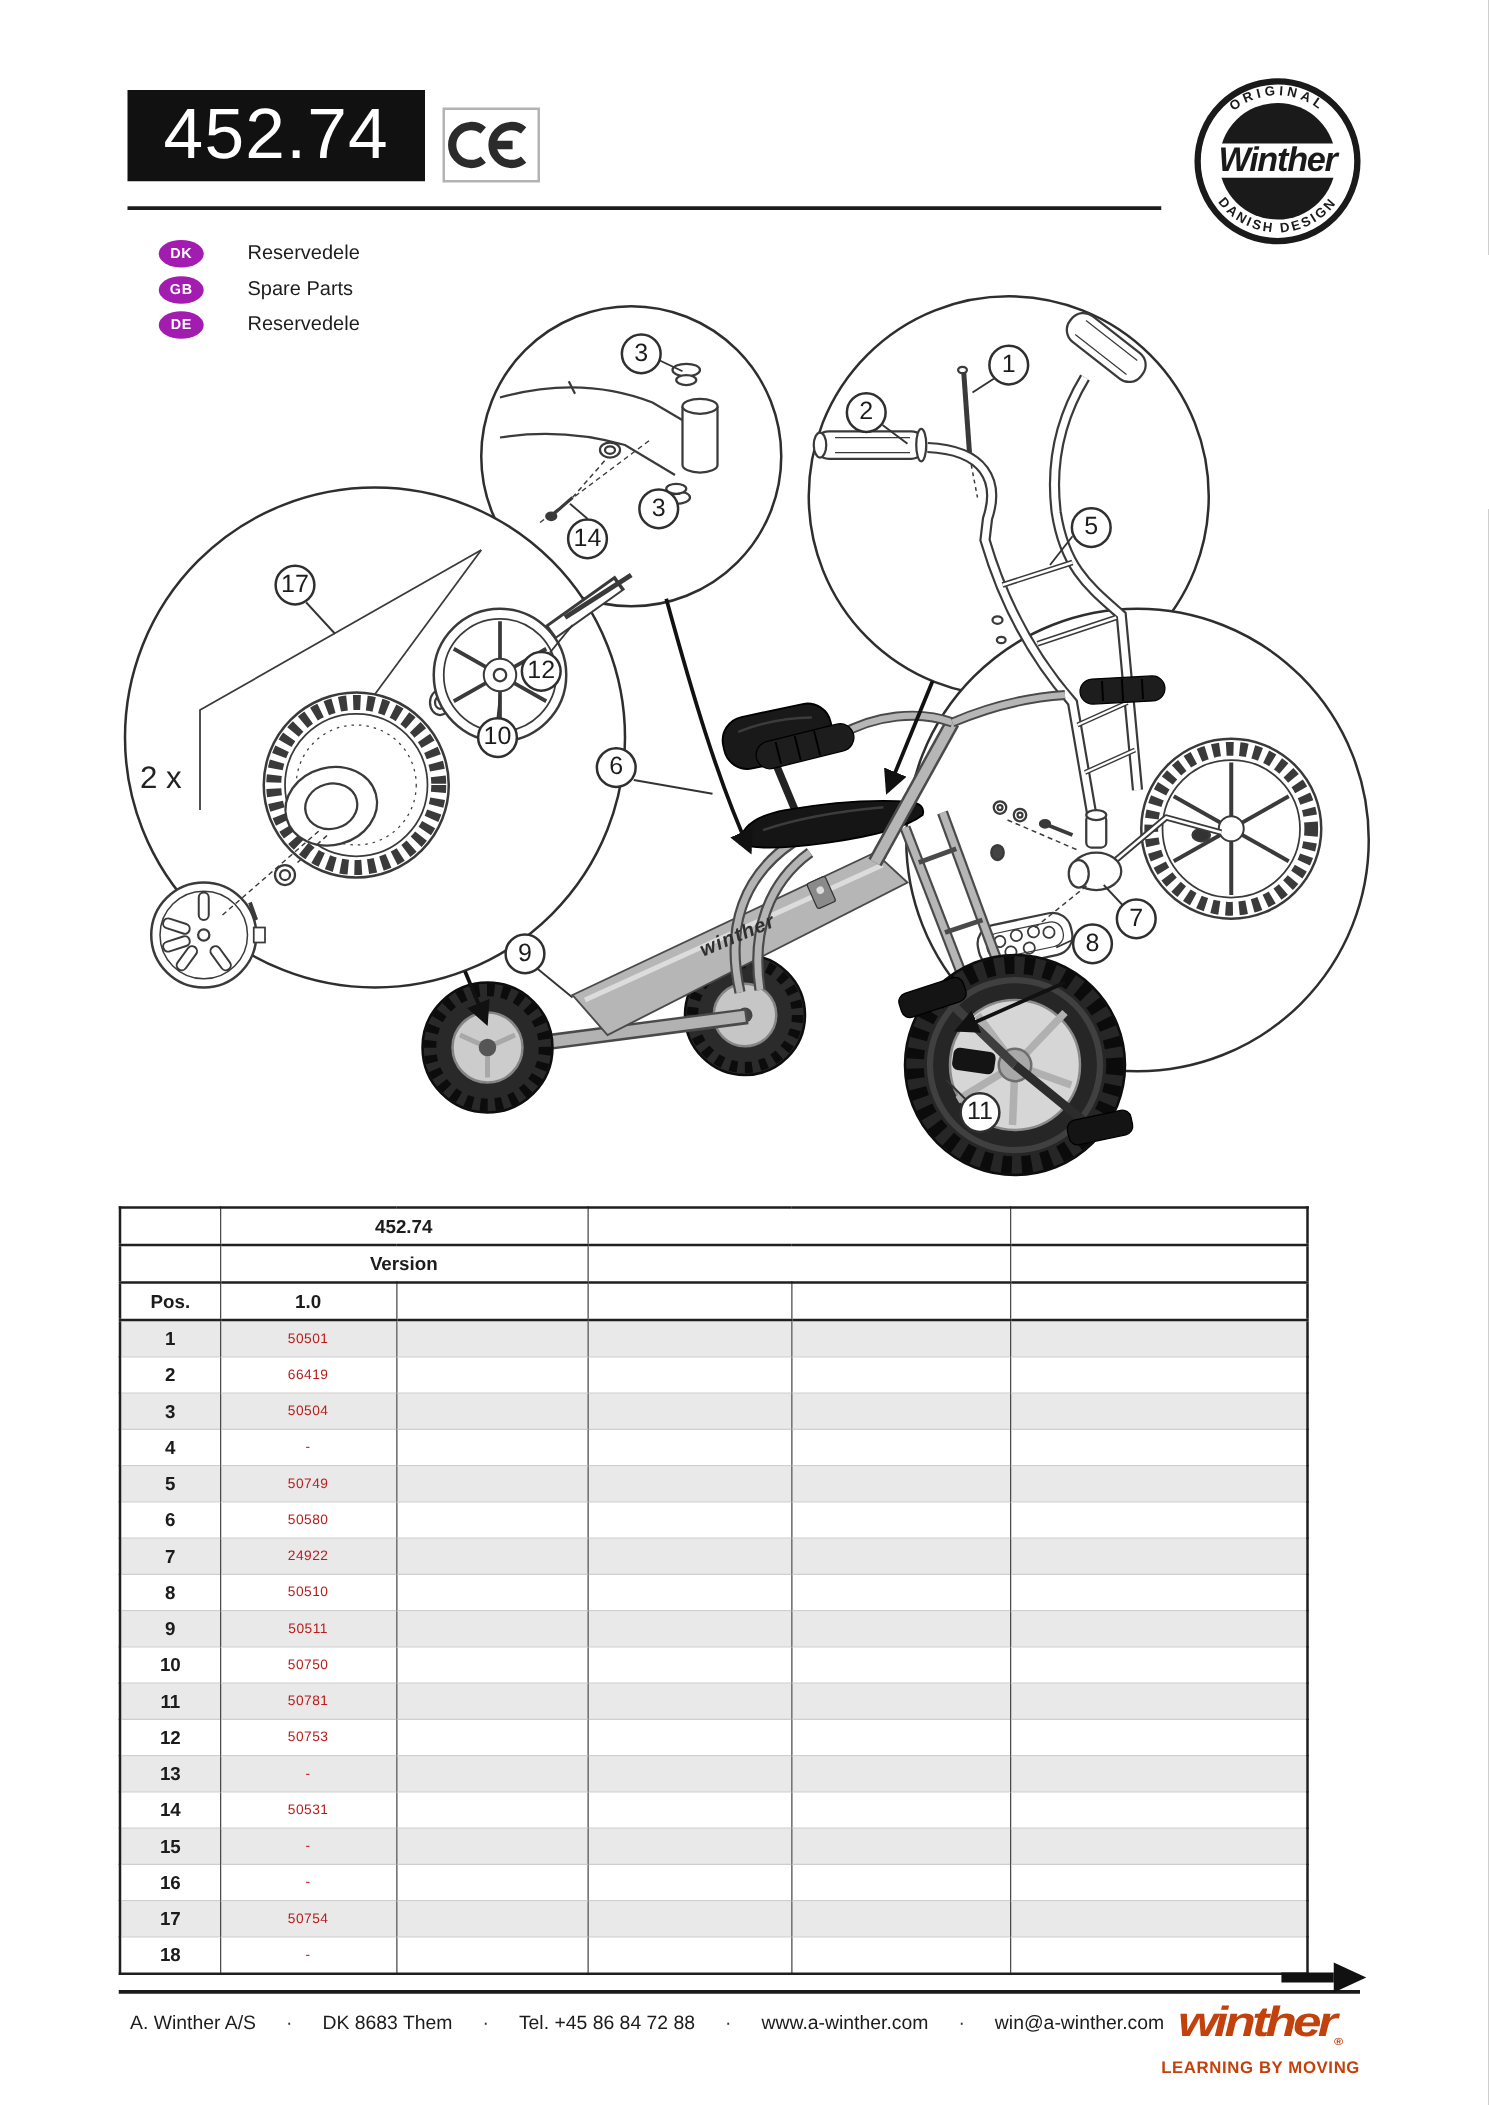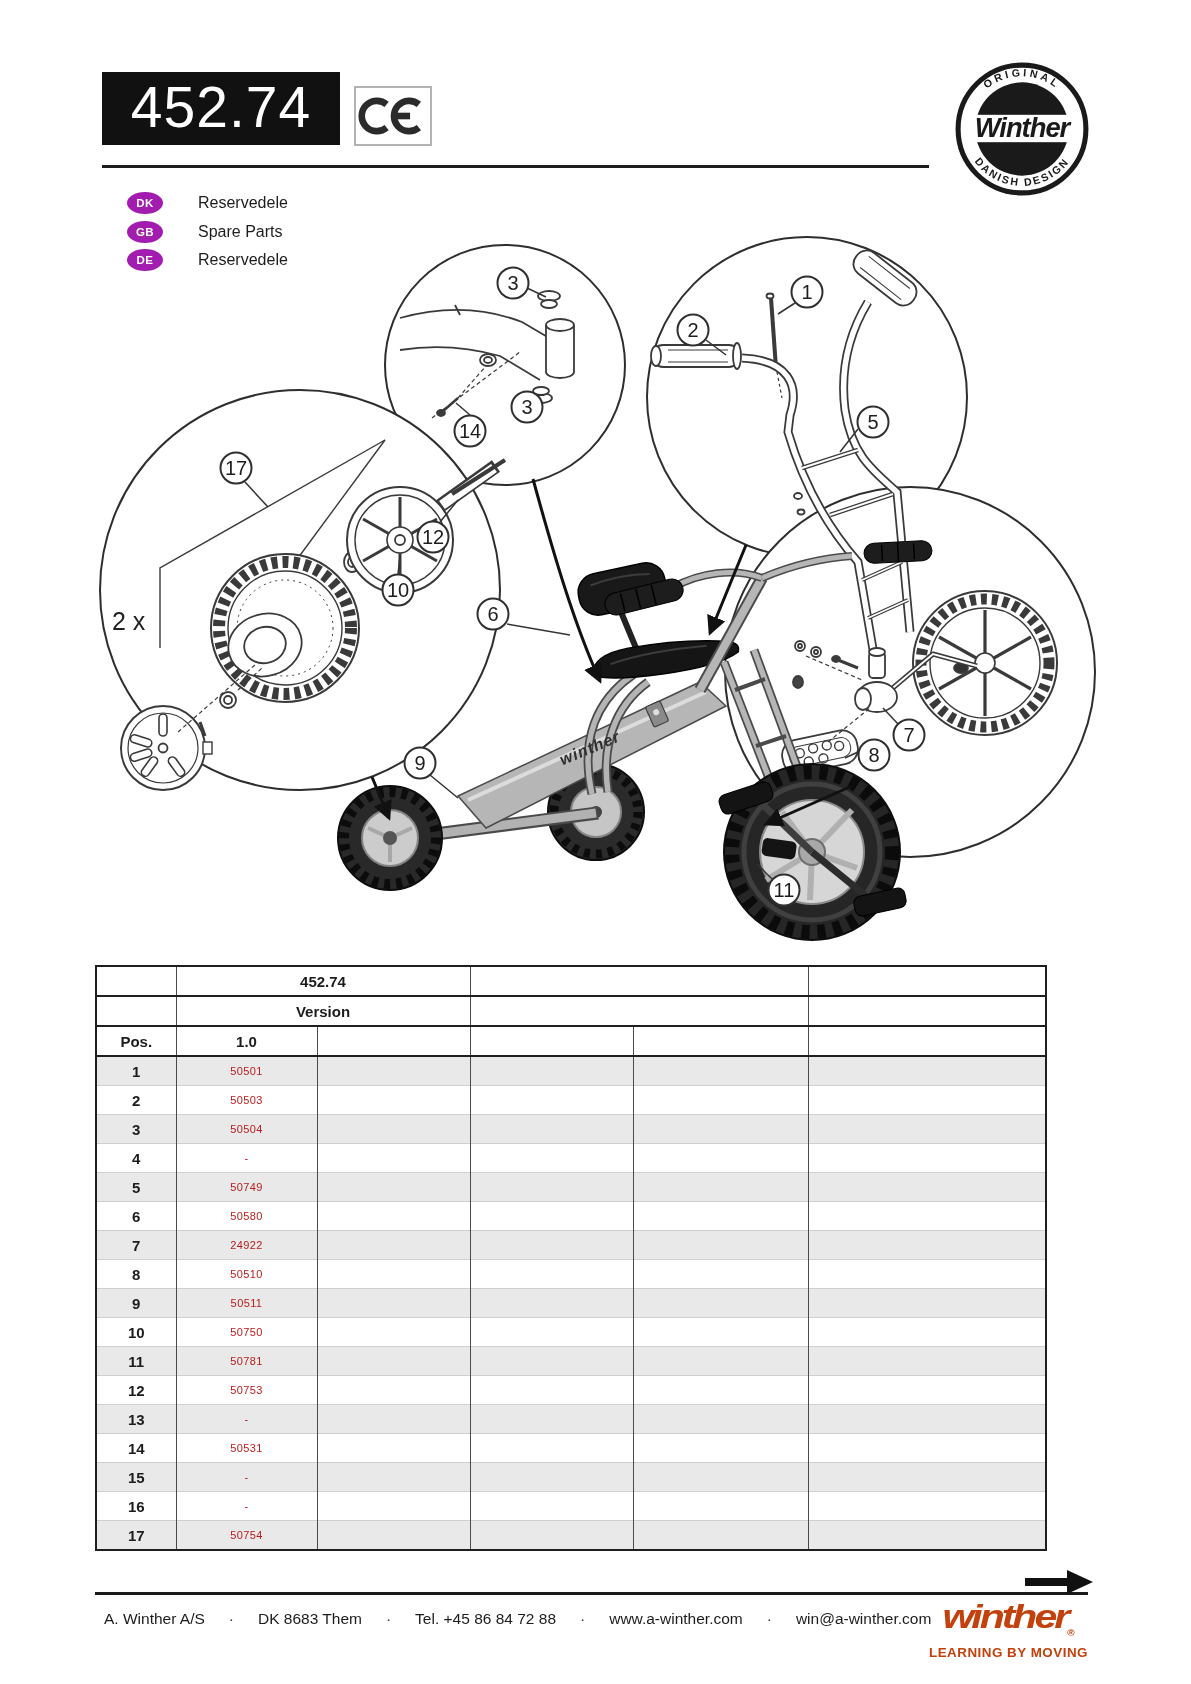--- a/index.html
+++ b/index.html
@@ -447,21 +447,21 @@
         <tr>
           <td class="pos-cell">1</td>
           <td class="part-cell">50501</td>
           <td></td>
           <td></td>
           <td></td>
           <td></td>
         </tr>
         <tr>
           <td class="pos-cell">2</td>
-          <td class="part-cell">50503</td>
+          <td class="part-cell">66419</td>
           <td></td>
           <td></td>
           <td></td>
           <td></td>
         </tr>
         <tr>
           <td class="pos-cell">3</td>
           <td class="part-cell">50504</td>
           <td></td>
           <td></td>
@@ -568,20 +568,28 @@
           <td class="pos-cell">16</td>
           <td class="part-cell">-</td>
           <td></td>
           <td></td>
           <td></td>
           <td></td>
         </tr>
         <tr>
           <td class="pos-cell">17</td>
           <td class="part-cell">50754</td>
+          <td></td>
+          <td></td>
+          <td></td>
+          <td></td>
+        </tr>
+        <tr>
+          <td class="pos-cell">18</td>
+          <td class="part-cell">-</td>
           <td></td>
           <td></td>
           <td></td>
           <td></td>
         </tr>
       </tbody>
   </table>
 
   <div class="footer-rule"></div>
   <div class="footer-arrow">

